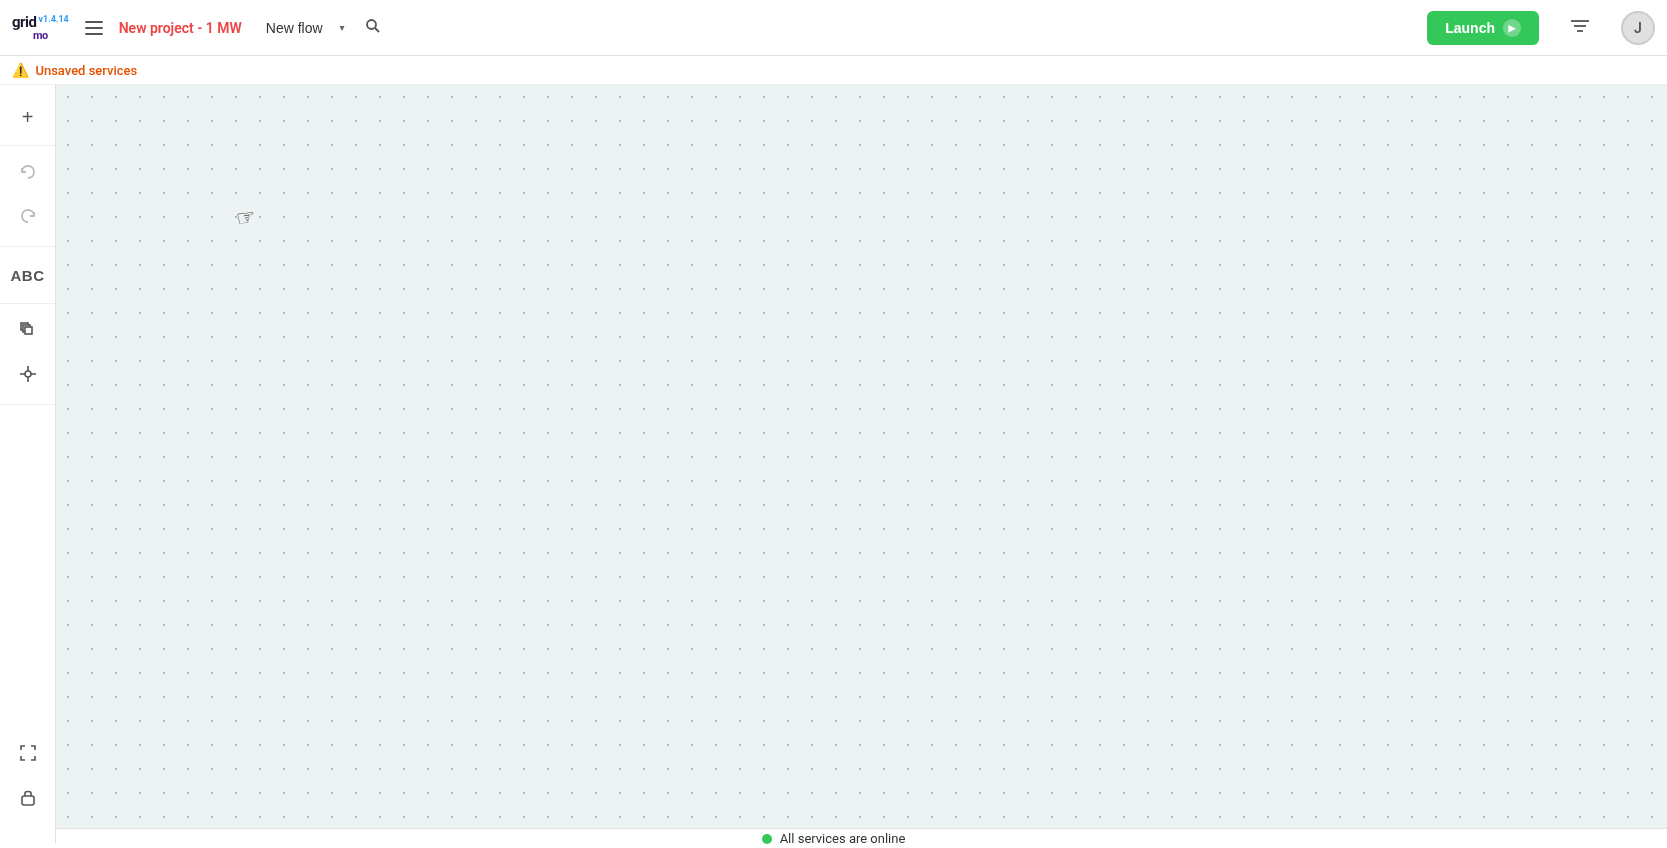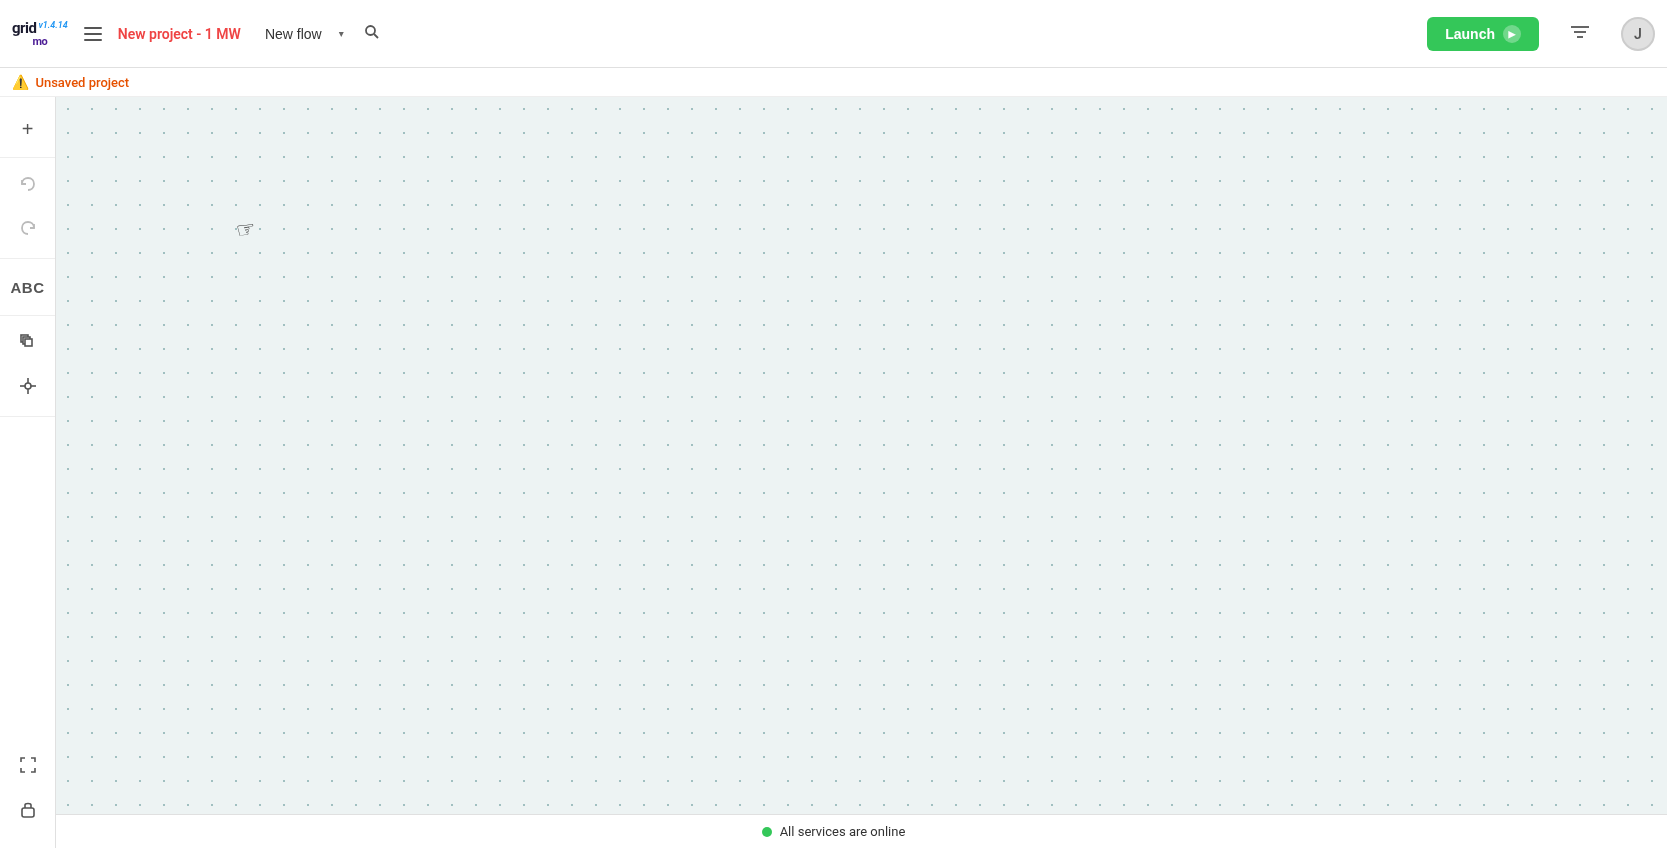--- a/index.html
+++ b/index.html
@@ -10,21 +10,21 @@
       height: 848px;
       overflow: hidden;
       position: relative;
     }
 
     
     .header {
       display: flex;
       align-items: center;
       background: #ffffff;
-      height: 68px;
+      height: 56px;
       padding: 0 12px;
       border-bottom: 1px solid #e0e0e0;
       position: relative;
       z-index: 10;
     }
 
     .logo-area {
       display: flex;
       align-items: center;
       margin-right: 8px;
@@ -55,21 +55,20 @@
       display: flex;
       align-items: baseline;
     }
 
     .version-badge {
       font-size: 9px;
       color: #2196f3;
       font-weight: 600;
       margin-left: 2px;
       align-self: flex-start;
-      font-style: italic;
     }
 
     .hamburger-btn {
       background: none;
       border: none;
       cursor: pointer;
       padding: 8px;
       margin-right: 8px;
       display: flex;
       flex-direction: column;
@@ -282,21 +281,21 @@
       pointer-events: none;
       transform: rotate(-10deg);
     }
 
     
     .status-bar {
       position: absolute;
       bottom: 0;
       left: 0;
       right: 0;
-      height: 34px;
+      height: 20px;
       background: #fff;
       border-top: 1px solid #e0e0e0;
       display: flex;
       align-items: center;
       justify-content: center;
       gap: 8px;
       font-size: 13px;
       color: #333;
     }
 
@@ -365,21 +364,21 @@
     </button>
 
     <div class="avatar-btn">
       <span>J</span>
     </div>
   </div>
 </div>
 
 <div class="unsaved-bar">
   <span class="warning-icon">⚠️</span>
-  <span class="unsaved-text">Unsaved project</span>
+  <span class="unsaved-text">Unsaved services</span>
 </div>
 
 <div class="canvas-area">
 
   <div class="left-toolbar">
     <div class="toolbar-group">
       <button class="toolbar-btn" title="Zoom in">
         <span style="font-size:20px;font-weight:300;">+</span>
       </button>
     </div>

